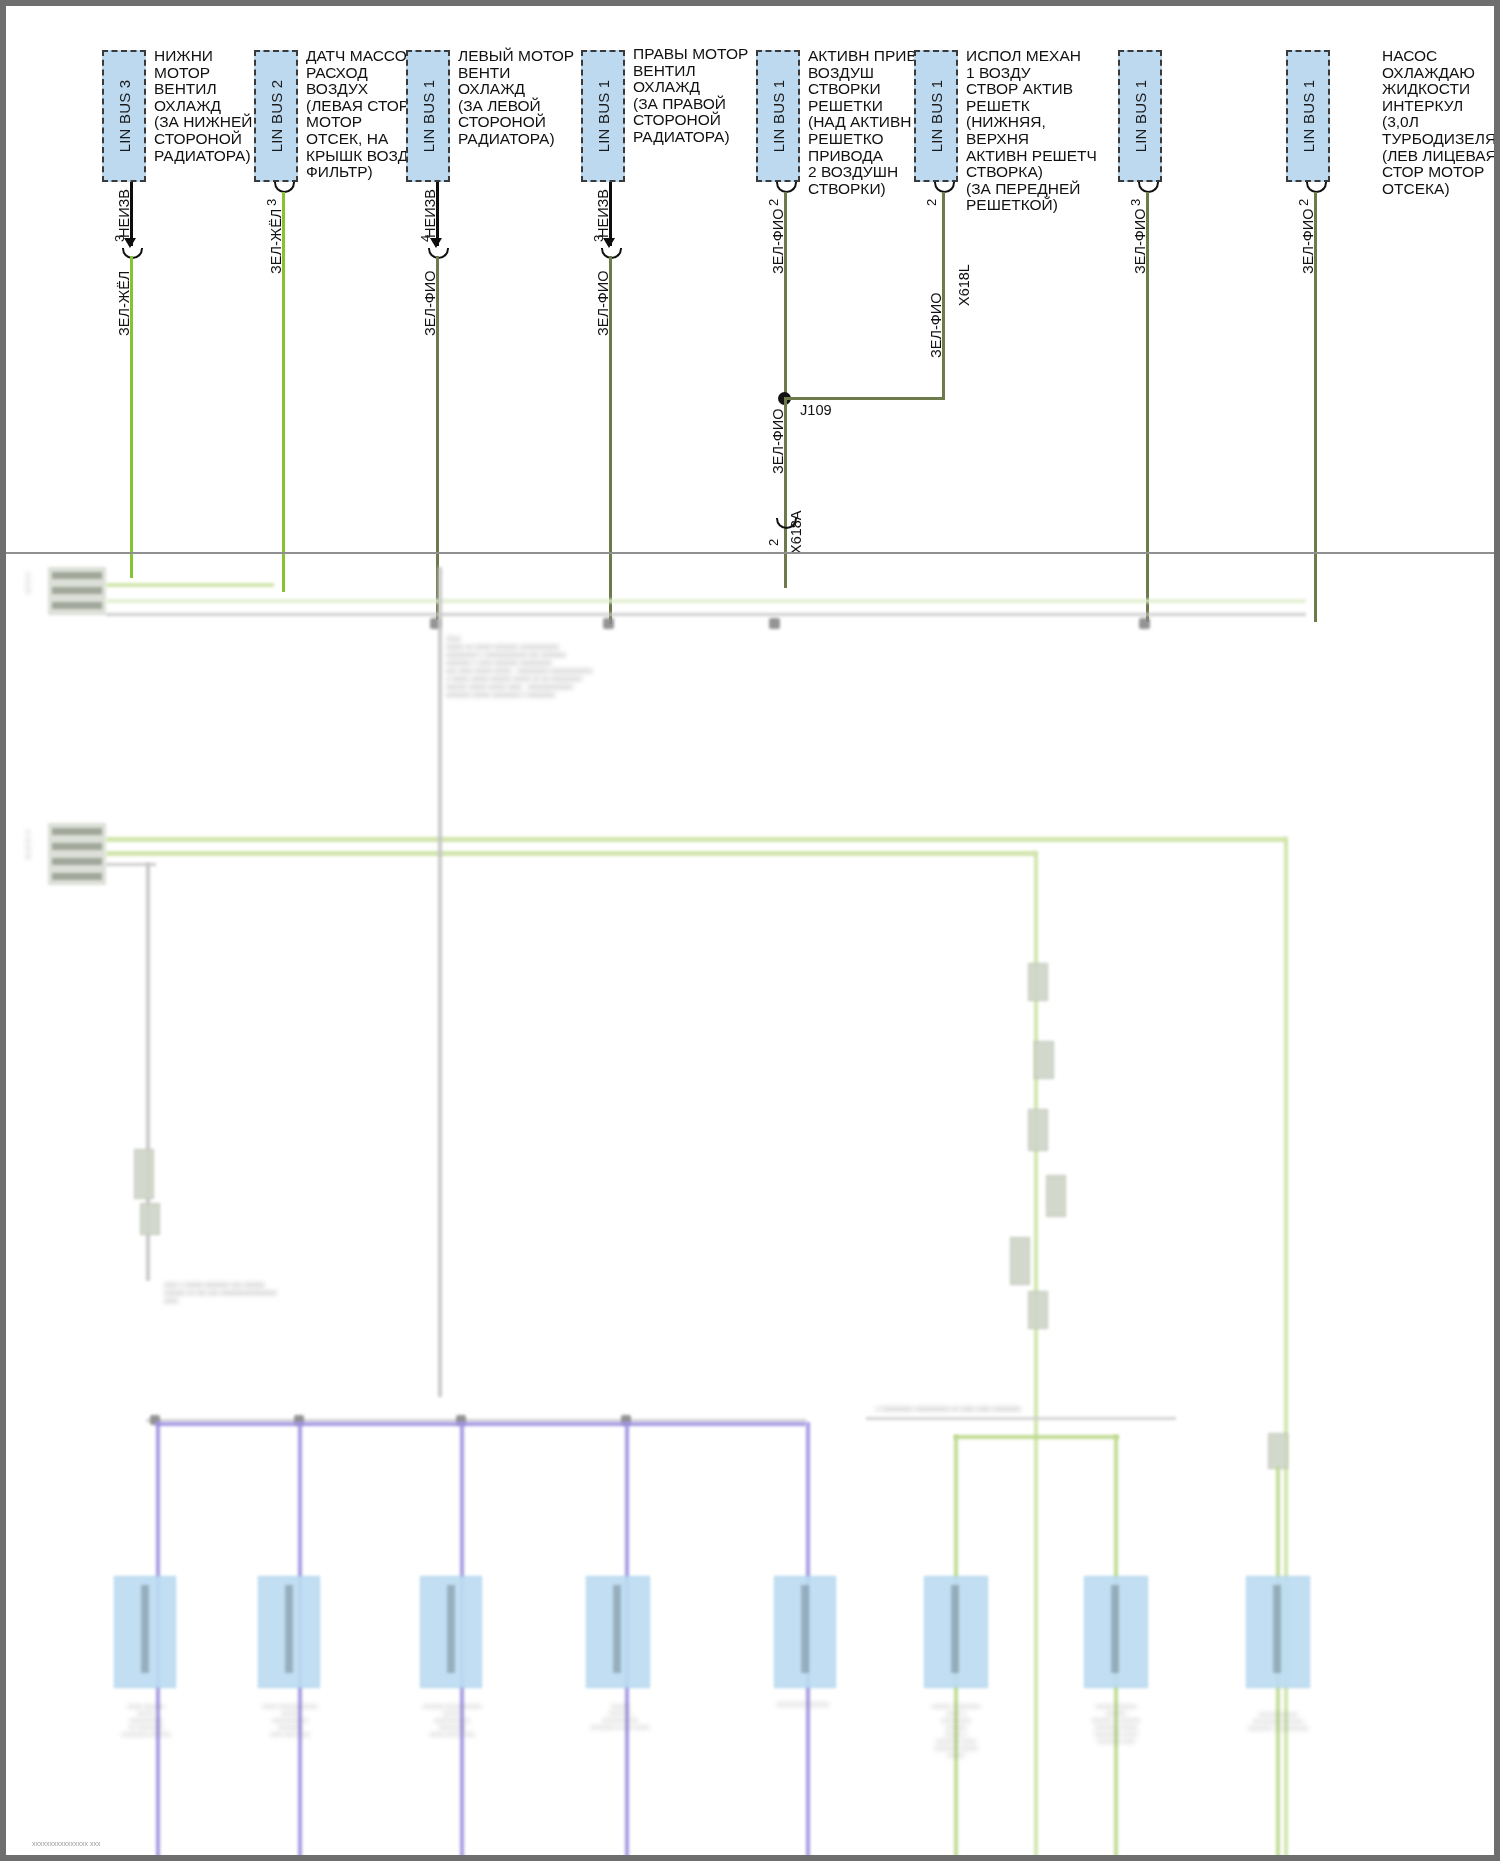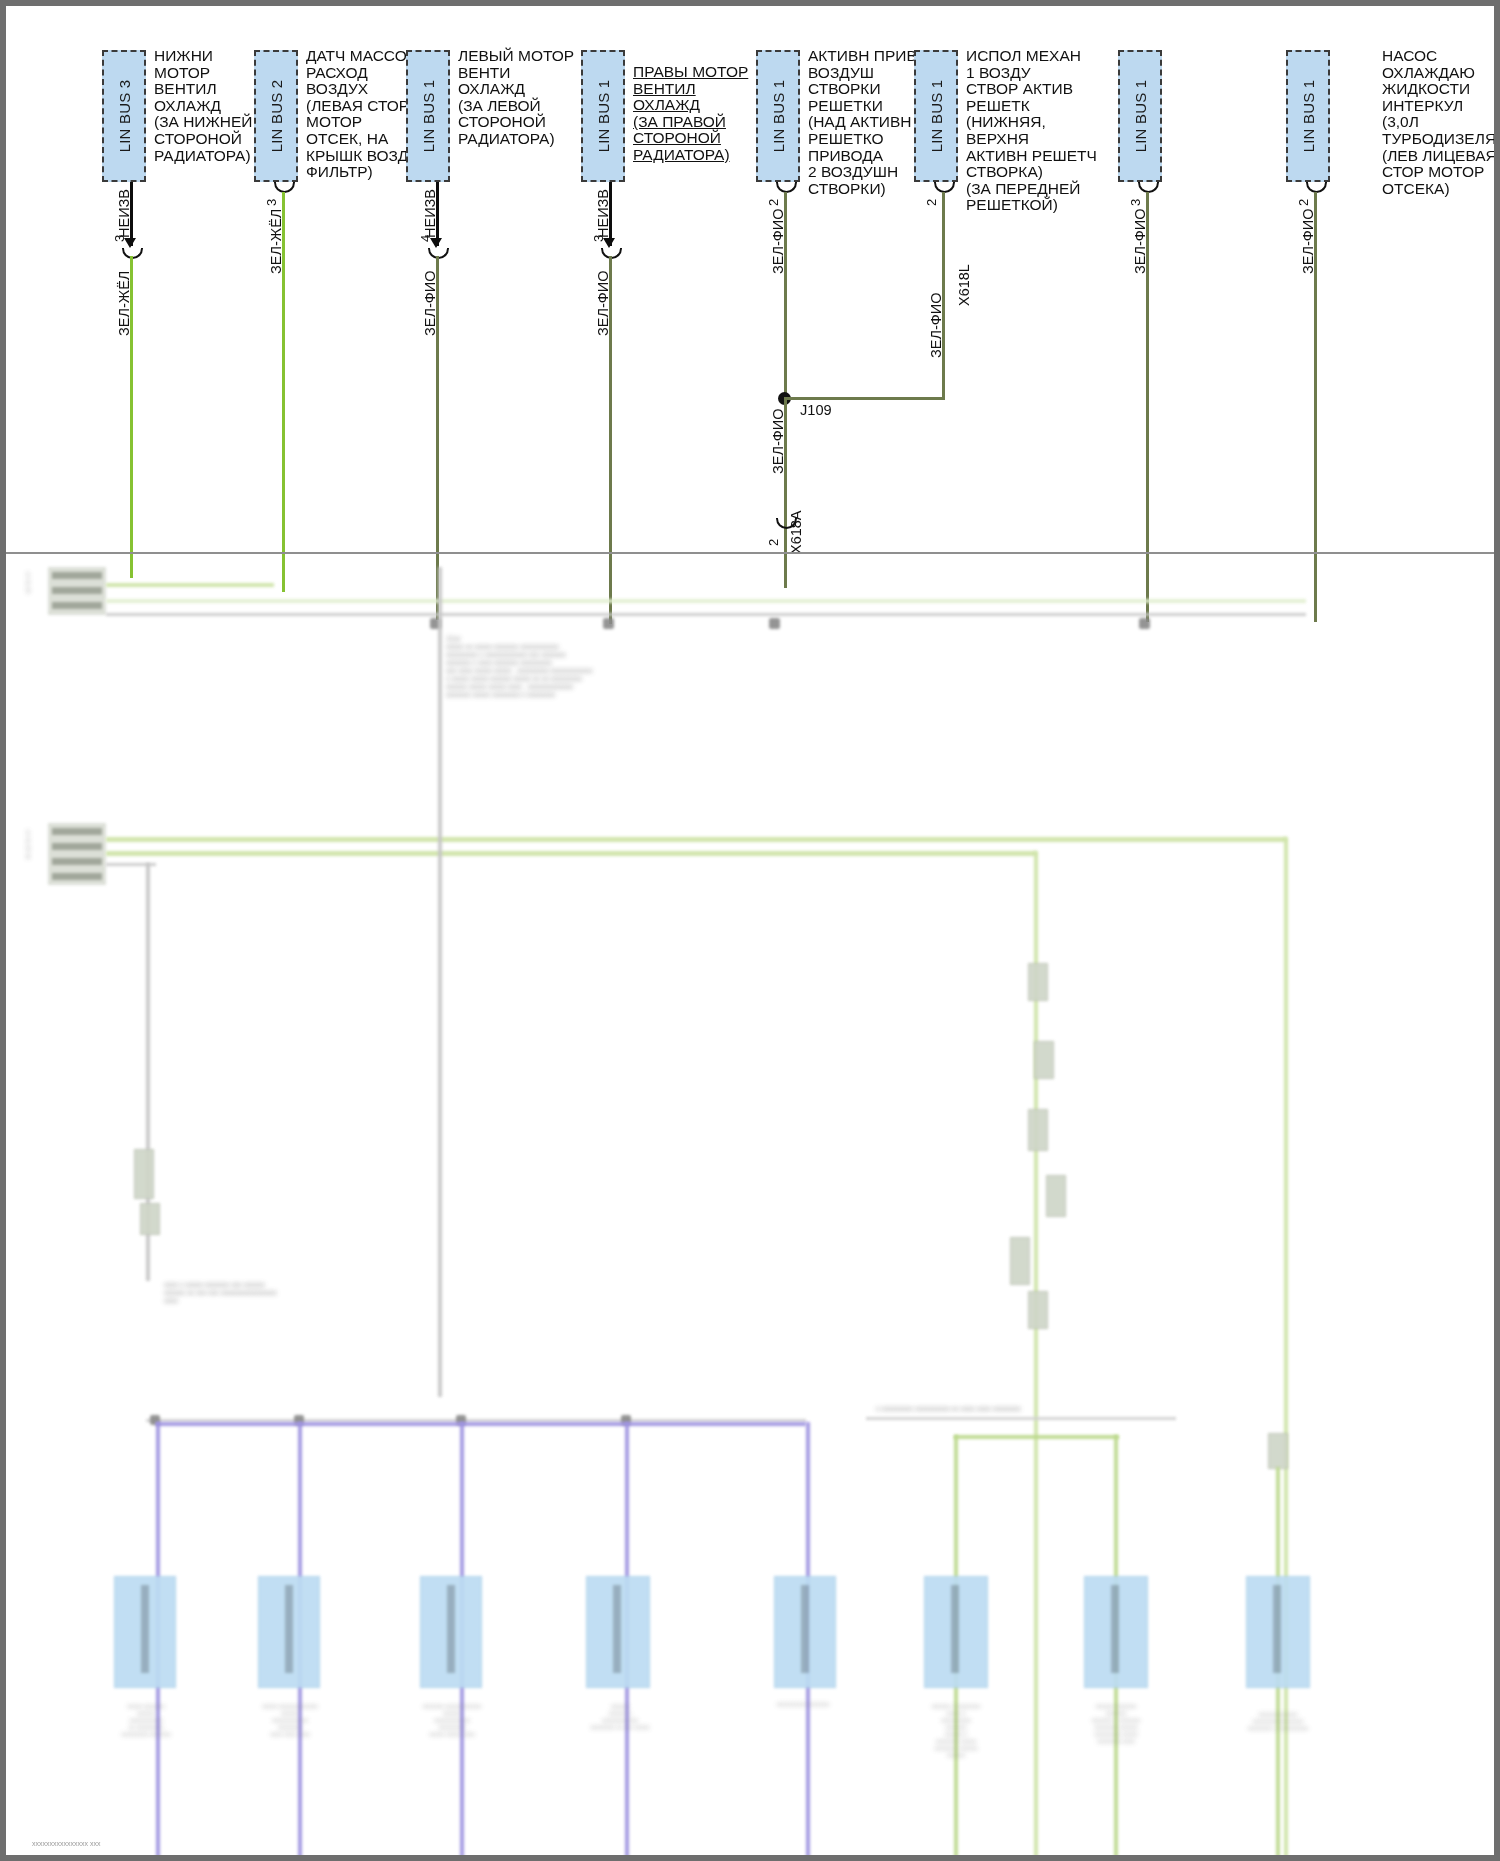--- a/index.html
+++ b/index.html
@@ -137,21 +137,21 @@
   <div class="arrowhead" style="left:424px;top:232px;"></div>
   <div class="splice-u" style="left:422px;top:242px;"></div>
   <div class="wlabel" style="left:416px;top:232px;">НЕИЗВ</div>
   <div class="pin" style="left:412px;top:236px;">4</div>
   <div class="wire w-gv" style="left:430px;top:250px;height:364px;"></div>
   <div class="wlabel" style="left:416px;top:330px;">ЗЕЛ-ФИО</div>
 
   <div class="conn" style="left:575px;top:44px;width:44px;height:132px;">
     <span class="bus">LIN BUS 1</span>
   </div>
-  <div class="conn-desc" style="left:627px;top:58px;width:130px;text-decoration:underline;">ПРАВЫ МОТОР
+  <div class="conn-desc" style="left:627px;top:40px;width:130px;">ПРАВЫ МОТОР
 ВЕНТИЛ
 ОХЛАЖД
 (ЗА ПРАВОЙ
 СТОРОНОЙ
 РАДИАТОРА)</div>
   <div class="wire w-blk" style="left:603px;top:176px;height:64px;"></div>
   <div class="arrowhead" style="left:597px;top:232px;"></div>
   <div class="splice-u" style="left:595px;top:242px;"></div>
   <div class="wlabel" style="left:589px;top:232px;">НЕИЗВ</div>
   <div class="pin" style="left:585px;top:236px;">3</div>

